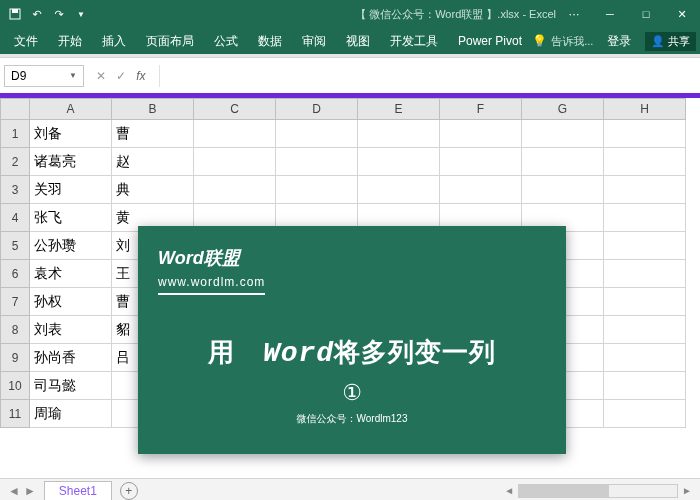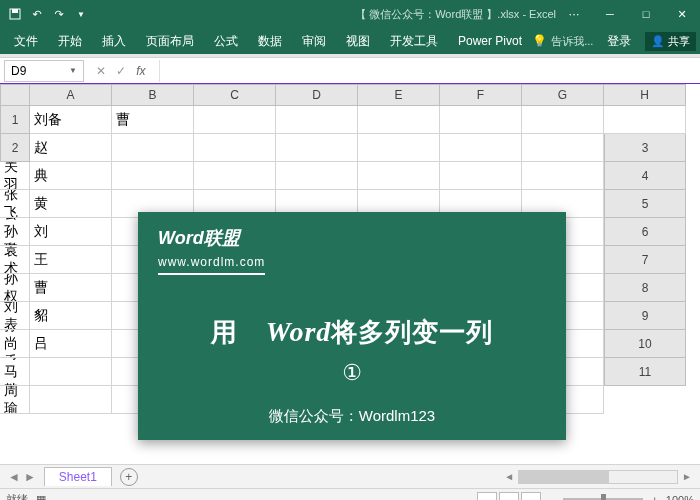--- a/index.html
+++ b/index.html
@@ -10,39 +10,39 @@
 .title-center{flex:1;text-align:right;color:#c8e0d6;}
 .win-controls{display:flex;gap:0;}
 .win-btn{width:36px;height:28px;display:flex;align-items:center;justify-content:center;color:#fff;font-size:11px;}
 .ribbon-tabs{background:#1e6b52;height:26px;display:flex;align-items:center;padding:0 4px;color:#fff;font-size:12px;}
 .tab{padding:0 10px;height:26px;display:flex;align-items:center;white-space:nowrap;}
 .tab.file{color:#fff;}
 .ribbon-right{margin-left:auto;display:flex;align-items:center;gap:4px;}
 .tell-me{color:#c8e0d6;font-size:11px;}
 .share-btn{background:#0d4a36;padding:2px 6px;display:flex;align-items:center;gap:3px;font-size:11px;}
 .ribbon-divider{height:4px;background:#e6e6e6;border-bottom:1px solid #d4d4d4;}
-.formula-bar{height:26px;display:flex;align-items:center;border-bottom:1px solid #6d28d9;background:#fff;}
+.formula-bar{height:40px;display:flex;align-items:center;border-bottom:5px solid #6d28d9;background:#fff;}
 .name-box{width:80px;height:22px;border:1px solid #c8c8c8;margin:0 4px;padding:0 6px;font-size:12px;display:flex;align-items:center;justify-content:space-between;}
 .name-box-dd{font-size:8px;color:#666;}
 .fx-controls{display:flex;align-items:center;gap:10px;padding:0 8px;color:#999;font-size:12px;}
 .fx-label{font-style:italic;color:#666;font-size:12px;}
 .formula-input{flex:1;border-left:1px solid #e0e0e0;height:22px;margin-left:6px;}
 .grid-container{position:relative;height:380px;overflow:hidden;}
 .grid{display:grid;grid-template-columns:30px repeat(8,82px);font-size:13px;}
 .corner{background:#e6e6e6;border:1px solid #bfbfbf;height:22px;}
 .col-header{background:#e6e6e6;border:1px solid #bfbfbf;border-left:none;height:22px;display:flex;align-items:center;justify-content:center;color:#444;font-size:12px;}
 .row-header{background:#e6e6e6;border:1px solid #bfbfbf;border-top:none;display:flex;align-items:center;justify-content:center;color:#444;font-size:12px;height:28px;}
 .cell{border-right:1px solid #d4d4d4;border-bottom:1px solid #d4d4d4;height:28px;padding:2px 4px;display:flex;align-items:center;font-size:14px;color:#000;overflow:hidden;}
-.overlay{position:absolute;left:138px;top:128px;width:428px;height:228px;background:#237158;color:#fff;box-shadow:0 3px 12px rgba(0,0,0,0.4);display:flex;flex-direction:column;align-items:center;padding:14px 20px;}
+.overlay{position:absolute;left:138px;top:128px;width:428px;height:228px;background:#237158;color:#fff;box-shadow:0 3px 12px rgba(0,0,0,0.4);display:flex;flex-direction:column;align-items:center;padding:20px 20px;}
 .overlay-logo{align-self:flex-start;font-size:18px;font-weight:bold;font-style:italic;border-bottom:2px solid #fff;padding-bottom:2px;}
 .overlay-logo-sub{font-size:12px;font-weight:normal;letter-spacing:1px;font-style:normal;}
 .overlay-main{font-size:26px;font-weight:bold;margin-top:40px;letter-spacing:1px;display:flex;align-items:baseline;}
-.overlay-main .wtxt{font-family:Liberation Serif, serif;font-style:italic;font-size:28px;margin-left:28px;}
+.overlay-main .wtxt{font-family:Liberation Mono, monospace;font-style:italic;font-size:28px;margin-left:28px;}
 .overlay-circle{font-size:22px;margin-top:10px;}
-.overlay-footer{font-size:15px;margin-top:auto;text-align:right;}
+.overlay-footer{font-size:10px;margin-top:auto;margin-bottom:8px;text-align:right;}
 .sheet-tabs{height:24px;border-top:1px solid #d4d4d4;display:flex;align-items:center;font-size:12px;background:#f3f3f3;}
 .sheet-nav{padding:0 8px;color:#888;display:flex;gap:4px;}
 .sheet-tab{background:#fff;border:1px solid #bfbfbf;border-bottom:none;padding:2px 14px;color:#8b5cf6;}
 .sheet-add{margin-left:8px;width:18px;height:18px;border:1px solid #999;border-radius:50%;display:flex;align-items:center;justify-content:center;color:#666;font-size:12px;}
 .sheet-scroll{margin-left:auto;display:flex;align-items:center;padding-right:8px;gap:4px;color:#888;font-size:10px;}
 .hscroll-track{width:160px;height:14px;border:1px solid #ccc;background:#f0f0f0;position:relative;}
 .hscroll-thumb{position:absolute;left:0;top:0;width:90px;height:12px;background:#cdcdcd;}
 .status-bar{height:22px;background:#f3f3f3;border-top:1px solid #d4d4d4;display:flex;align-items:center;font-size:11px;color:#555;padding:0 6px;}
 .status-left{display:flex;gap:8px;align-items:center;}
 .status-right{margin-left:auto;display:flex;align-items:center;gap:8px;}
@@ -127,20 +127,21 @@
     <div class="cell">刘备</div>
       <div class="cell">曹</div>
       <div class="cell"></div>
       <div class="cell"></div>
       <div class="cell"></div>
       <div class="cell"></div>
       <div class="cell"></div>
       <div class="cell"></div>
 
     <div class="row-header">2</div>
+    <div class="cell">诸葛亮</div>
       <div class="cell">赵</div>
       <div class="cell"></div>
       <div class="cell"></div>
       <div class="cell"></div>
       <div class="cell"></div>
       <div class="cell"></div>
       <div class="cell"></div>
 
     <div class="row-header">3</div>
     <div class="cell">关羽</div>

